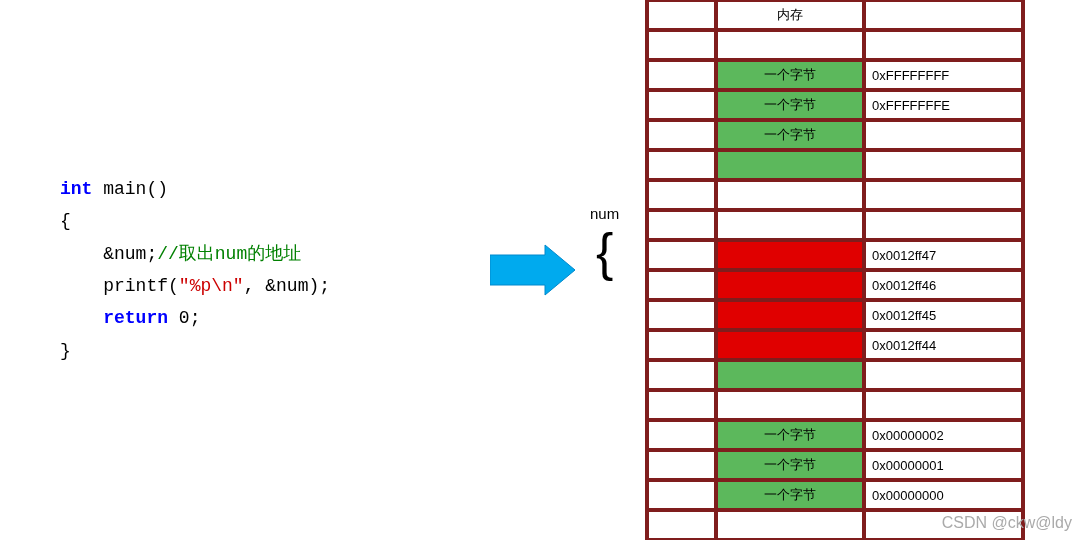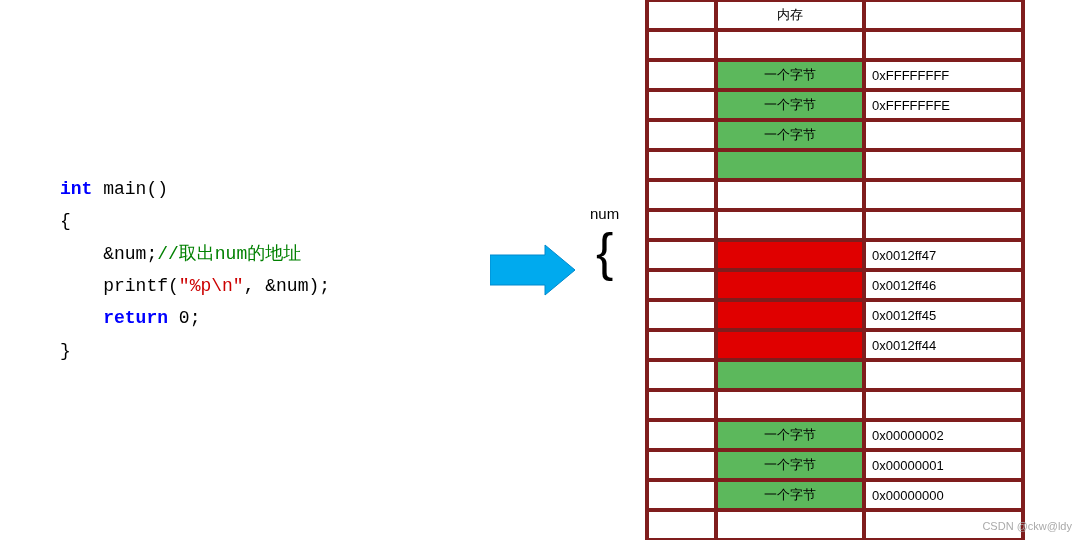--- a/index.html
+++ b/index.html
@@ -133,21 +133,21 @@
       font-size: 15px;
       background: #ffffff;
       border: 1px solid #999;
       font-family: Arial, sans-serif;
     }
 
     .watermark {
       position: absolute;
       bottom: 8px;
       right: 8px;
-      font-size: 11px;
+      font-size: 16px;
       color: #aaa;
       font-family: Arial, sans-serif;
     }
   </style>
 </head>
 <body>
 
 <div class="code-panel">
   <div class="code-line"><span class="kw">int</span><span class="fn"> main()</span></div>
   <div class="code-line"><span class="normal">{</span></div>

